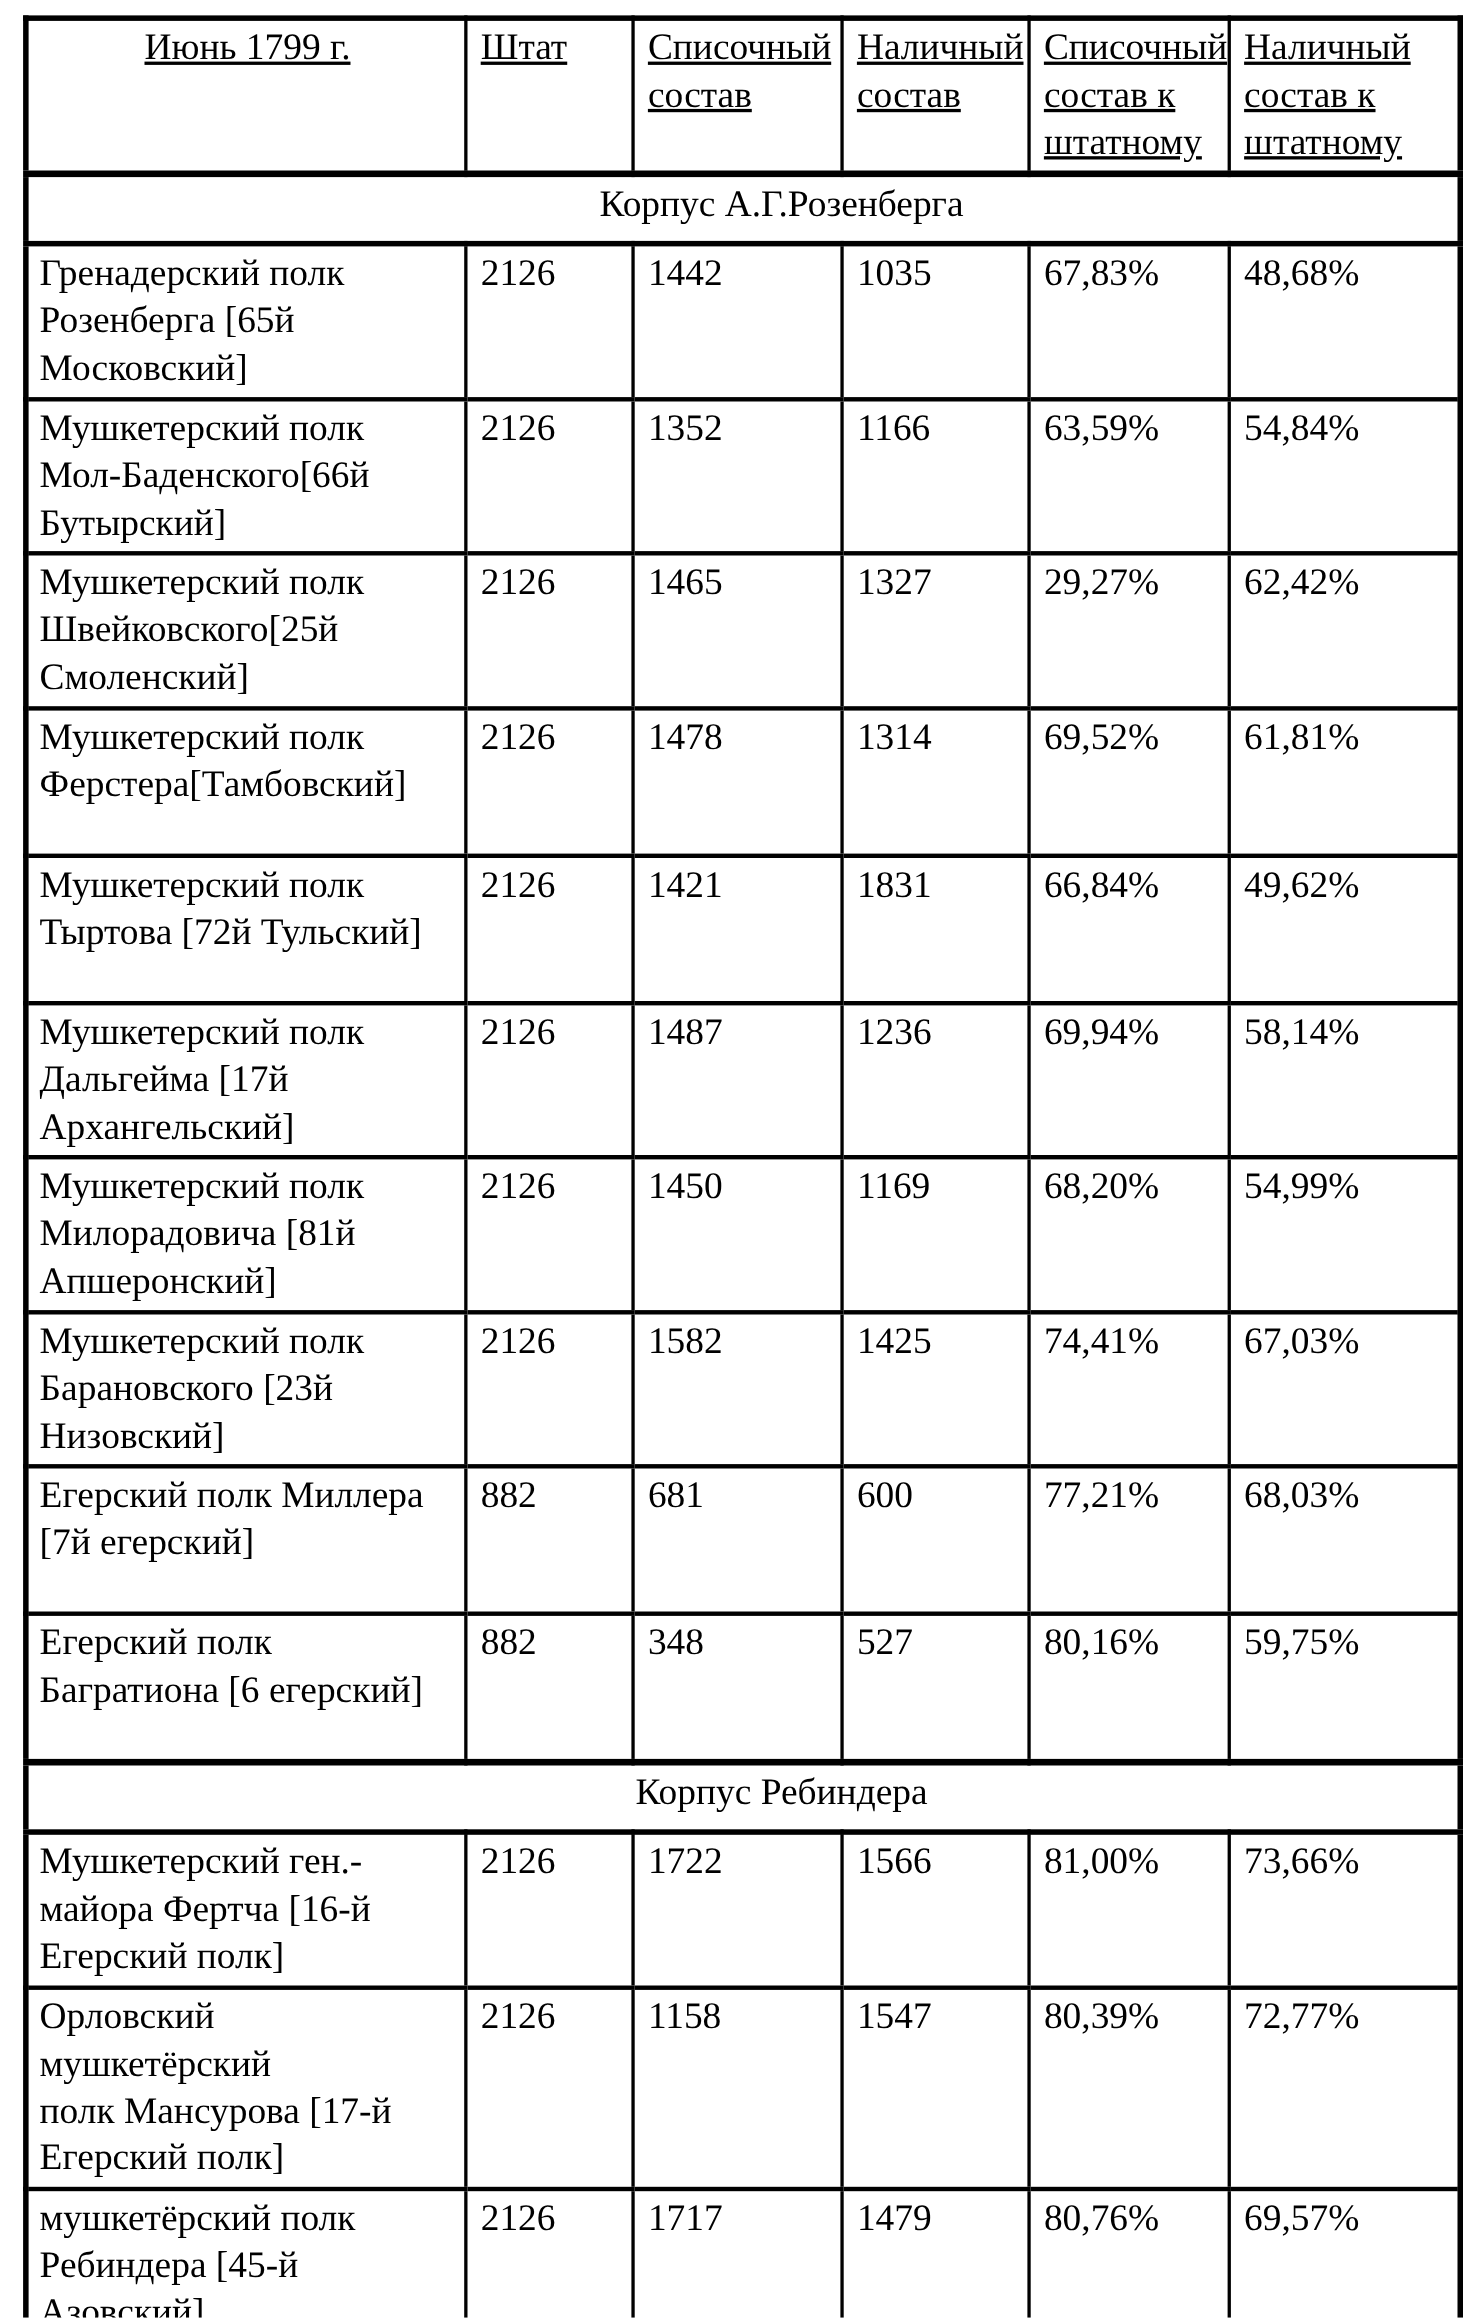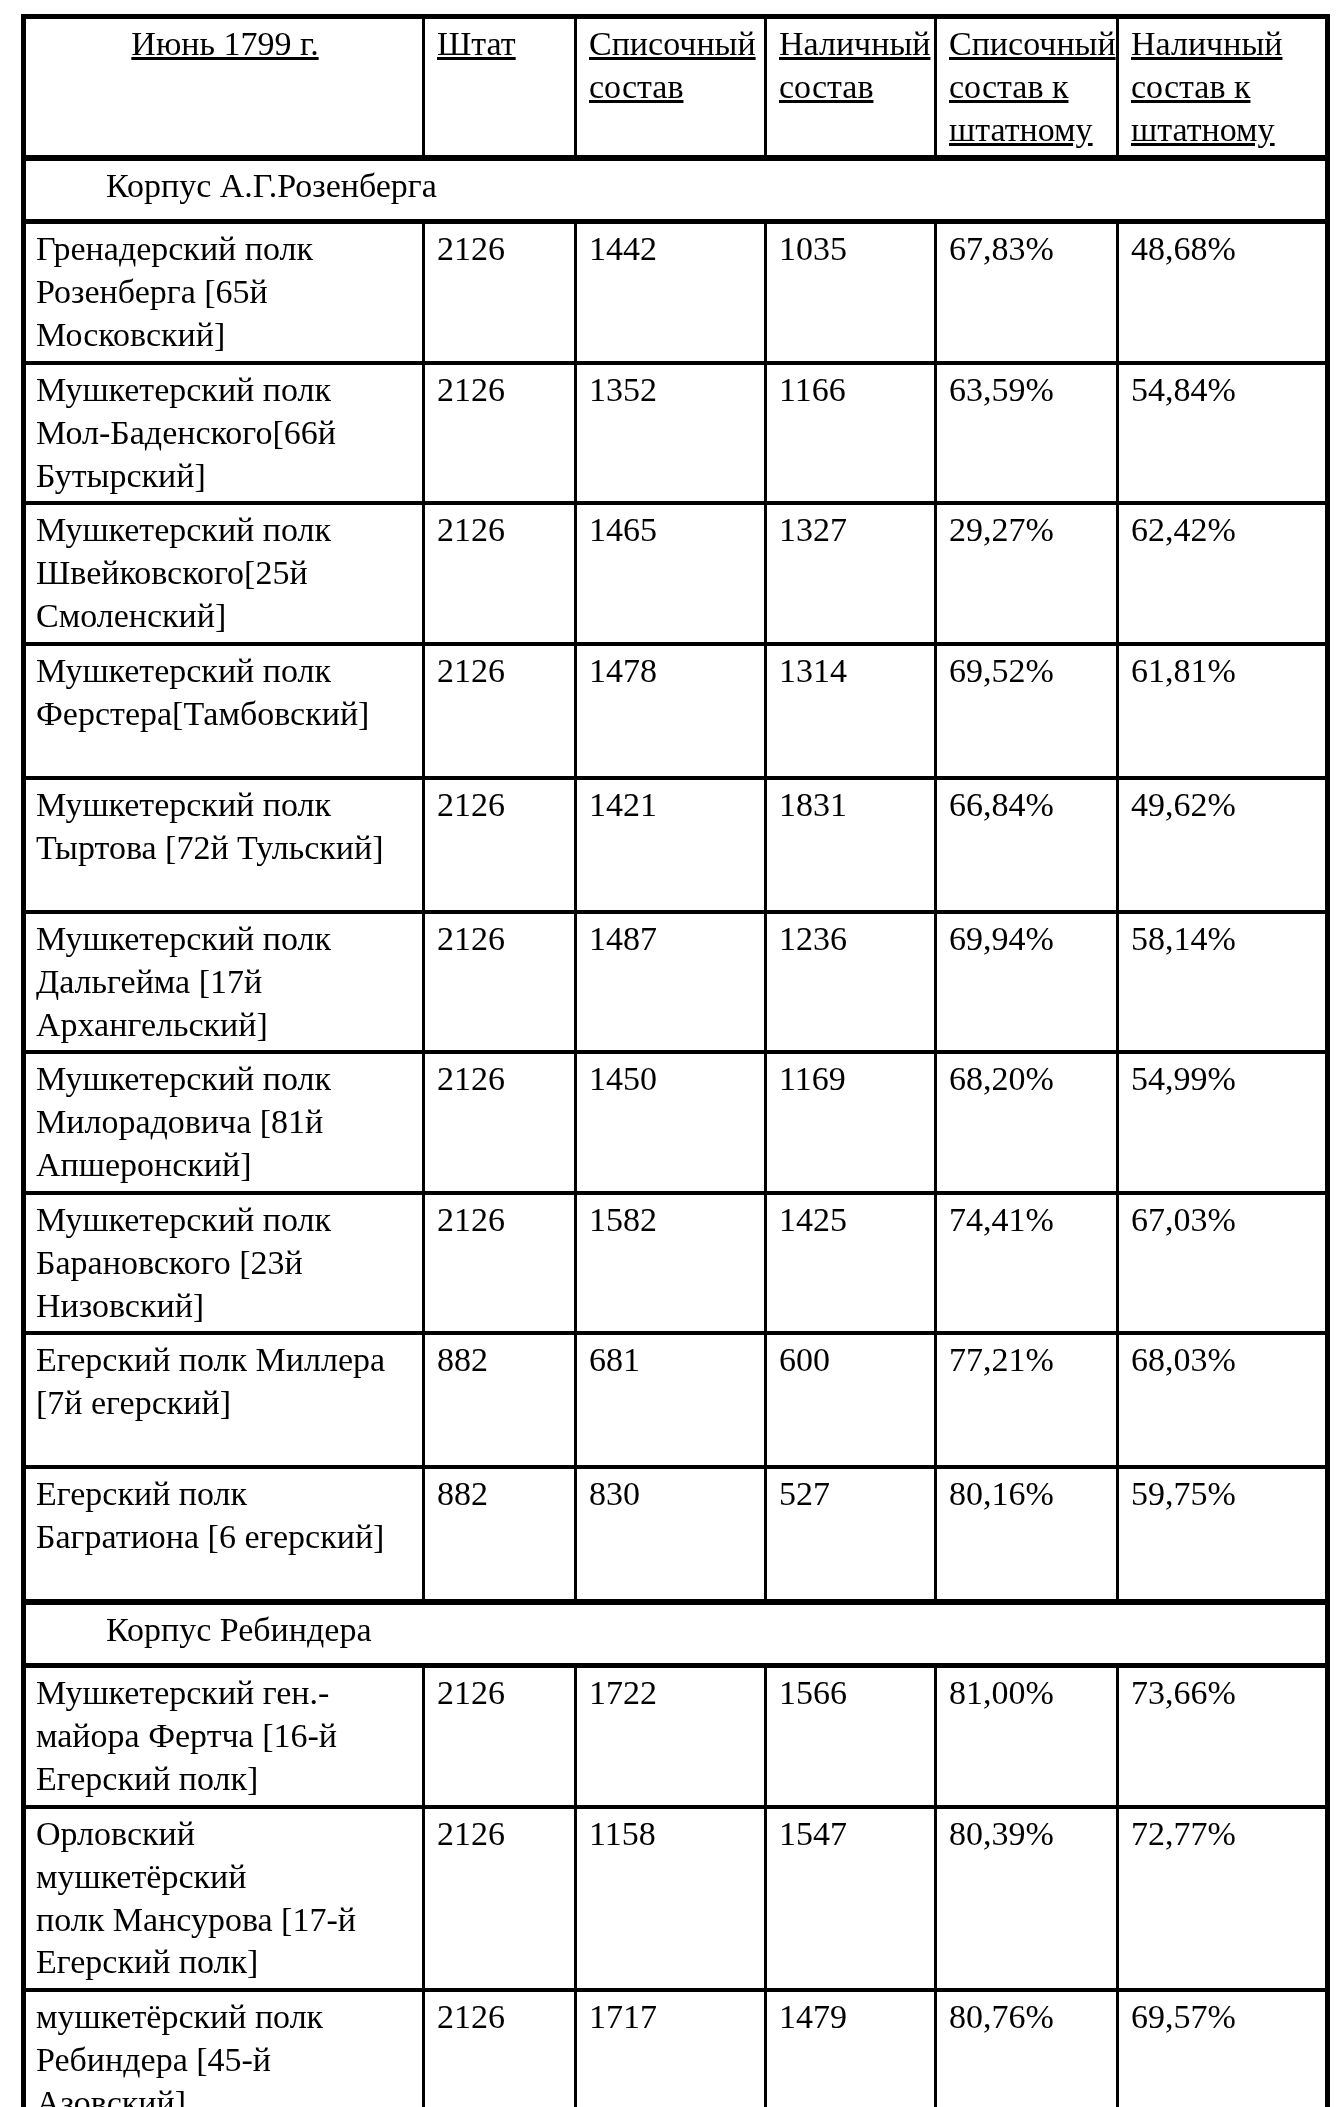--- a/index.html
+++ b/index.html
@@ -51,20 +51,21 @@
   }
   tr.data-row td {
     height: 122px;
   }
   tr.section-row td {
     height: 50px;
     border-top-width: 6px;
     border-bottom-width: 5px;
     padding-left: 80px;
     white-space: nowrap;
+    text-align: center;
   }
   tbody tr:last-child td {
     border-bottom-width: 6px;
   }
 </style>
 </head>
 <body>
 
 <div class="page">
   <table class="strength-table">
@@ -181,21 +182,21 @@
         <td>882</td>
         <td>681</td>
         <td>600</td>
         <td>77,21%</td>
         <td>68,03%</td>
       </tr>
       <tr class="data-row">
         <td class="name-cell">Егерский полк
 Багратиона [6 егерский]</td>
         <td>882</td>
-        <td>830</td>
+        <td>348</td>
         <td>527</td>
         <td>80,16%</td>
         <td>59,75%</td>
       </tr>
 
       <tr class="section-row">
         <td colspan="6">Корпус Ребиндера</td>
       </tr>
 
       <tr class="data-row">

